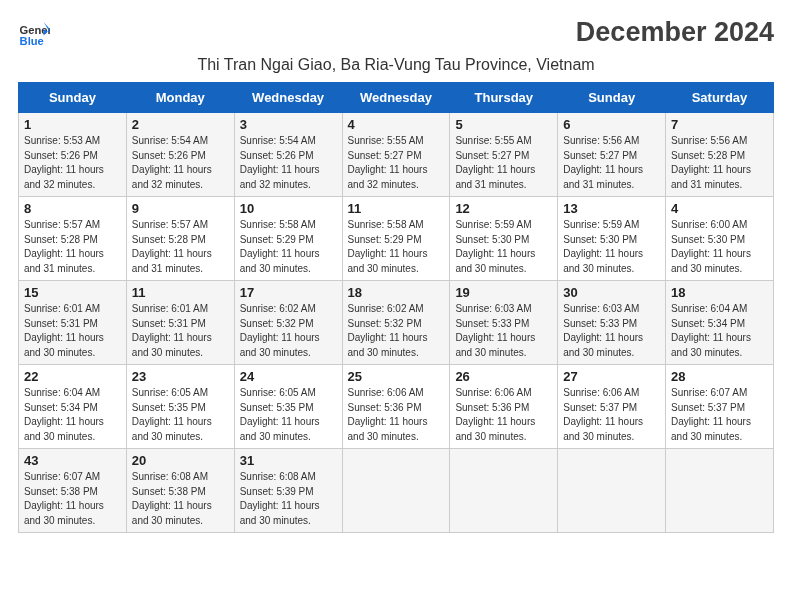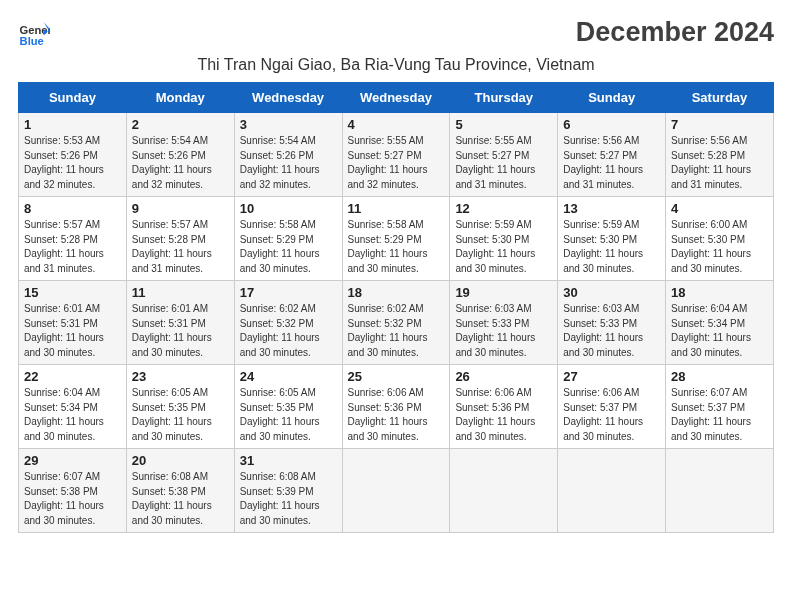--- a/index.html
+++ b/index.html
@@ -316,21 +316,21 @@
           <td>
             <span class="day-number">28</span>
             <div class="day-info" style="white-space: pre-line;">Sunrise: 6:07 AM
 Sunset: 5:37 PM
 Daylight: 11 hours
 and 30 minutes.</div>
           </td>
         </tr>
         <tr>
           <td>
-            <span class="day-number">29</span>
+            <span class="day-number">43</span>
             <div class="day-info" style="white-space: pre-line;">Sunrise: 6:07 AM
 Sunset: 5:38 PM
 Daylight: 11 hours
 and 30 minutes.</div>
           </td>
           <td>
             <span class="day-number">20</span>
             <div class="day-info" style="white-space: pre-line;">Sunrise: 6:08 AM
 Sunset: 5:38 PM
 Daylight: 11 hours

